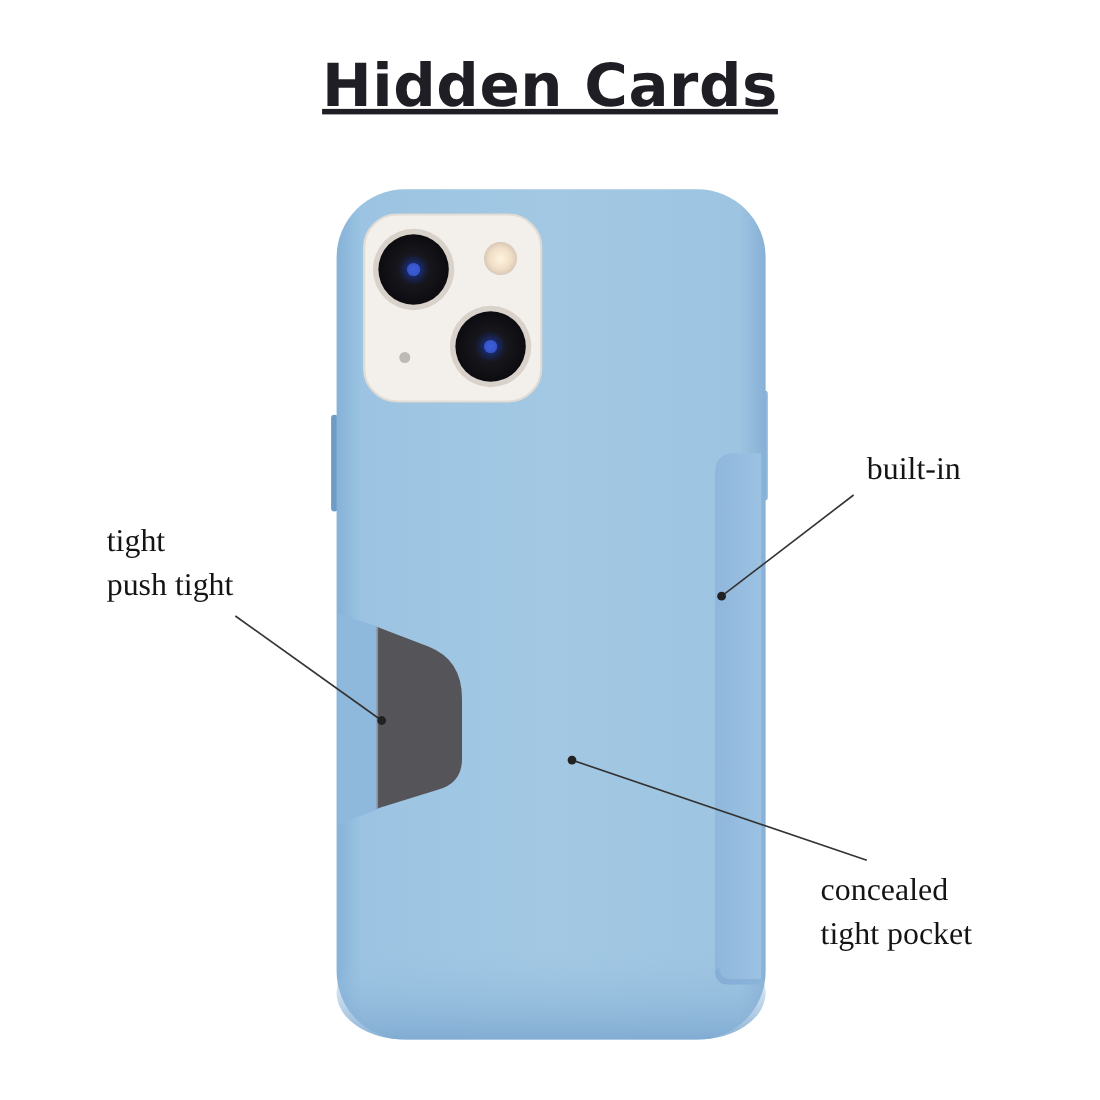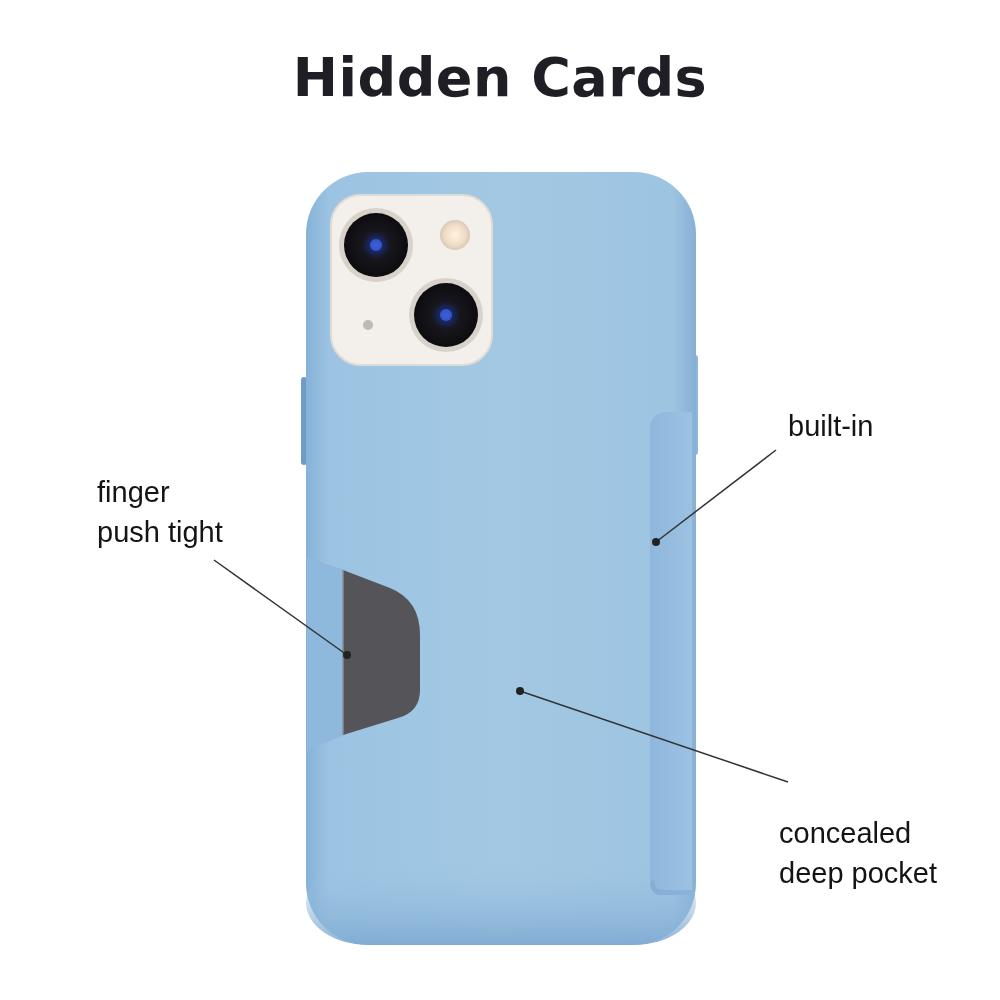--- a/index.html
+++ b/index.html
@@ -21,24 +21,25 @@
     top: 40px;
     width: 1000px;
     text-align: center;
     font-family: "DejaVu Sans", "Liberation Sans", sans-serif;
     font-weight: bold;
     font-size: 54px;
     letter-spacing: 0.5px;
     color: #1e1e24;
     margin: 0;
     line-height: 76px;
+    text-decoration: underline;
   }
   .label {
     position: absolute;
-    font-family: Liberation Sans, sans-serif;
+    font-family: Liberation Serif, serif;
     font-size: 29px;
     line-height: 40px;
     color: #141414;
     white-space: nowrap;
   }
   .label span { display: block; }
   .scene {
     position: absolute;
     left: 0;
     top: 0;
@@ -120,24 +121,24 @@
     <line x1="776" y1="450" x2="656" y2="542"></line>
     <circle cx="656" cy="542" r="4" stroke="none"></circle>
   </g>
   <g stroke="#333" stroke-width="1.5" fill="#222">
     <line x1="520" y1="691" x2="788" y2="782"></line>
     <circle cx="520" cy="691" r="4" stroke="none"></circle>
   </g>
 </svg>
 
 <div class="label" style="left:97px; top:472px;">
-  <span>finger</span>
+  <span>tight</span>
   <span>push tight</span>
 </div>
 
 <div class="label" style="left:788px; top:406px;">
   <span>built-in</span>
 </div>
 
-<div class="label" style="left:779px; top:789px;margin-top:24px;">
+<div class="label" style="left:746px; top:789px;">
   <span>concealed</span>
-  <span>deep pocket</span>
+  <span>tight pocket</span>
 </div>
 
 </body></html>

